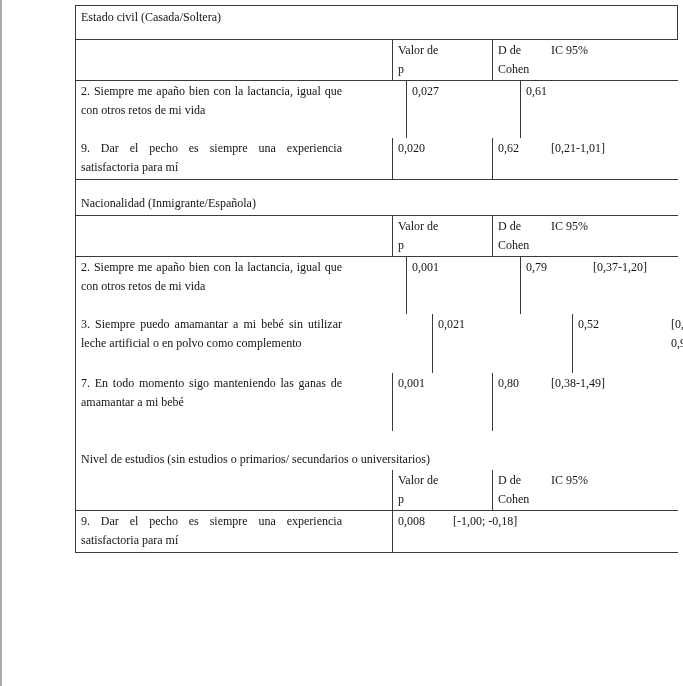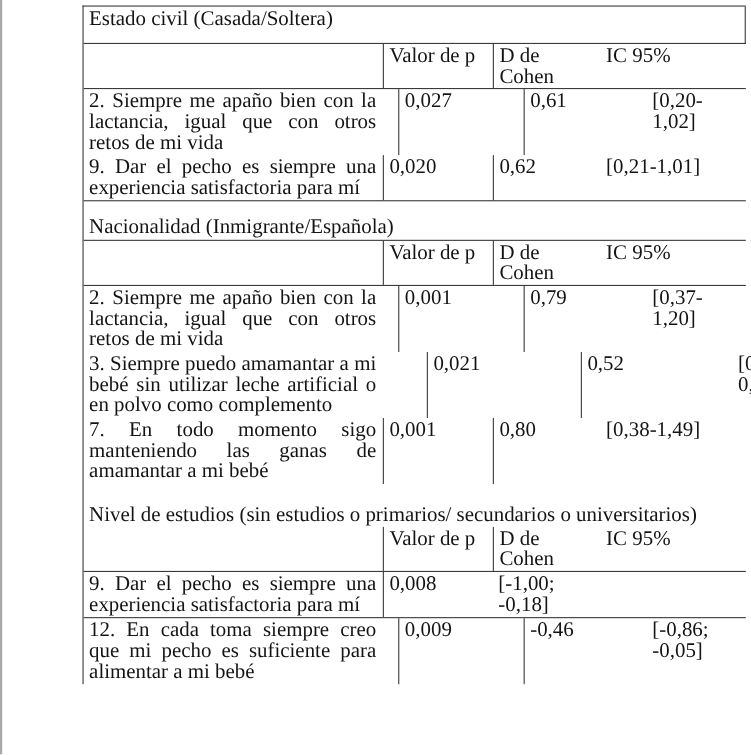--- a/index.html
+++ b/index.html
@@ -22,25 +22,25 @@
     position:absolute; left:75px; top:5px; width:603px;
     border-left:1px solid var(--bc);
     border-top:1px solid var(--bc);
   }
   .trow{
     display:grid;
     grid-template-columns:272px 100px 98px 1fr;
   }
   .cell{
     padding:1px 6px 2px 5px;
-    font-size:19px;
+    font-size:12px;
     line-height:19px;
     vertical-align:top;
   }
-  .c2,.c3{border-left:1px solid var(--bc);}
+  .c2,.c3{border-left:1px solid var(--bc);margin-left:44px;}
   .bb{border-bottom:1px solid var(--bc);}
   
   .title-row .cell{grid-column:1 / -1;}
   .s1-title{min-height:34px;}
   .s1-title .cell{padding-top:2px;}
   .s1-title{border-right:1px solid var(--bc);}
   .s2-title{min-height:36px; align-items:end;}
   .s2-title .cell{display:flex; align-items:flex-end; padding-bottom:2px;text-align:right;}
   .s3-title{min-height:39px;}
   .s3-title .cell{display:flex; align-items:flex-end; padding-bottom:1px;}
@@ -73,21 +73,20 @@
   <div class="trow hdr bb">
     <div class="cell c1"></div>
     <div class="cell c2">Valor de p</div>
     <div class="cell c3">D de Cohen</div>
     <div class="cell c4">IC 95%</div>
   </div>
   <div class="trow h57">
     <div class="cell c1 statement">2. Siempre me apaño bien con la lactancia, igual que con otros retos de mi vida</div>
     <div class="cell c2">0,027</div>
     <div class="cell c3">0,61</div>
-    <div class="cell c4">[0,20-1,02]</div>
   </div>
   <div class="trow h39 bb">
     <div class="cell c1 statement">9. Dar el pecho es siempre una experiencia satisfactoria para mí</div>
     <div class="cell c2">0,020</div>
     <div class="cell c3">0,62</div>
     <div class="cell c4">[0,21-1,01]</div>
   </div>
 
   <div class="trow title-row s2-title bb">
     <div class="cell">Nacionalidad (Inmigrante/Española)</div>
@@ -124,20 +123,14 @@
     <div class="cell c1"></div>
     <div class="cell c2">Valor de p</div>
     <div class="cell c3">D de Cohen</div>
     <div class="cell c4">IC 95%</div>
   </div>
   <div class="trow h38 bb">
     <div class="cell c1 statement">9. Dar el pecho es siempre una experiencia satisfactoria para mí</div>
     <div class="cell c2">0,008</div>
     <div class="cell c4">[-1,00; -0,18]</div>
   </div>
-  <div class="trow h57">
-    <div class="cell c1 statement">12. En cada toma siempre creo que mi pecho es suficiente para alimentar a mi bebé</div>
-    <div class="cell c2">0,009</div>
-    <div class="cell c3">-0,46</div>
-    <div class="cell c4">[-0,86; -0,05]</div>
-  </div>
 
 </div>
 
 </body></html>

